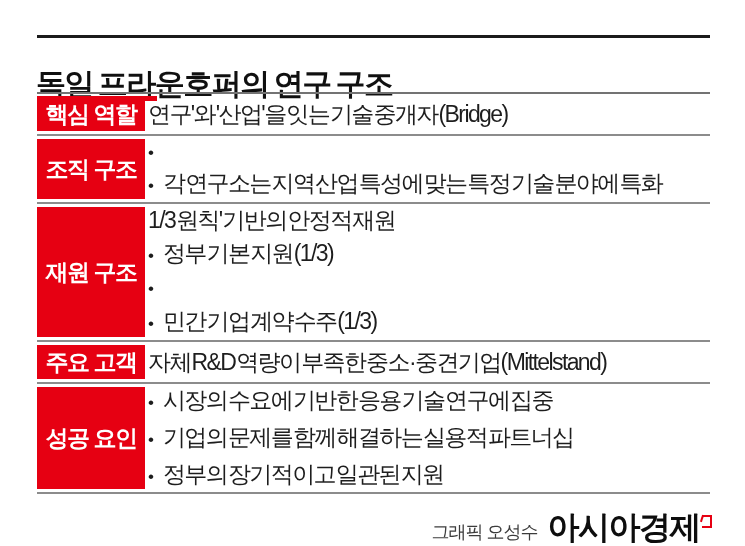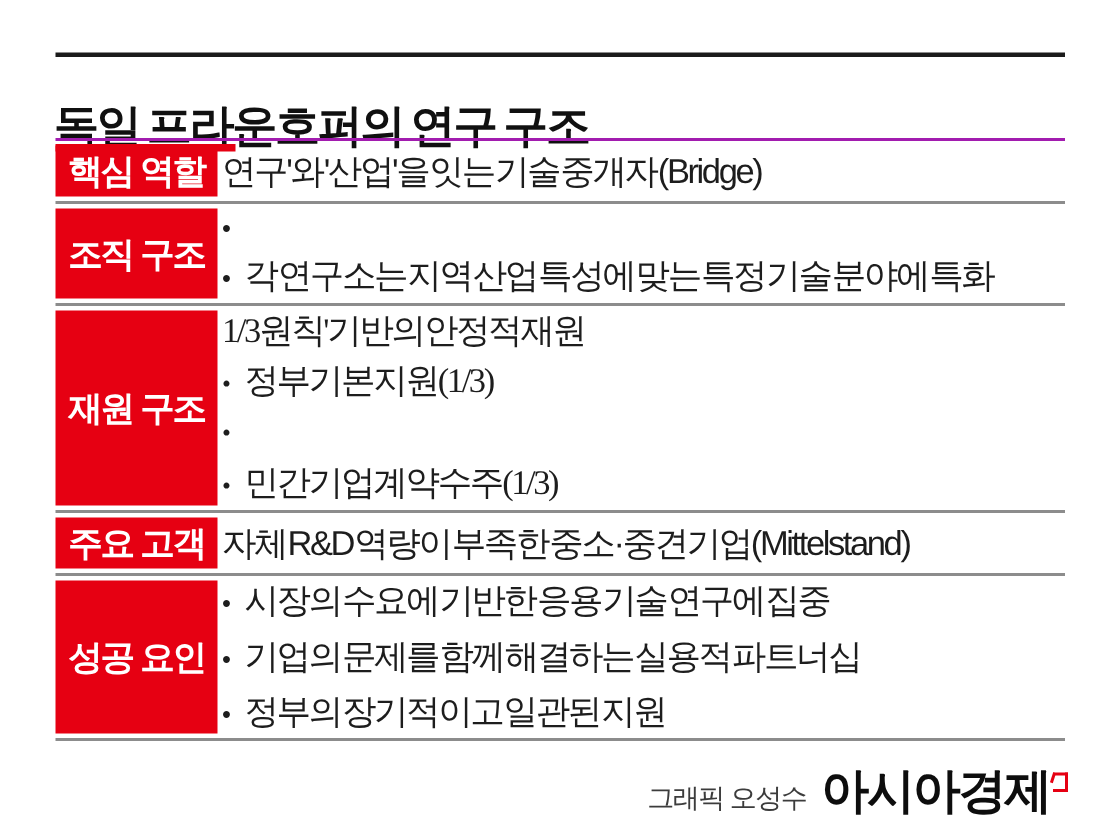--- a/index.html
+++ b/index.html
@@ -21,21 +21,21 @@
   .page-title {
     position: absolute; left: 36px; top: 44px;
     font-size: 30px; font-weight: 800; color: #101010;
     letter-spacing: -1.5px; word-spacing: -2px;
     white-space: nowrap;
   }
 
   
   .info-table {
     position: absolute; left: 37px; top: 92px; width: 673px;
-    border-top: 2px solid #a21caf;
+    border-top: 2px solid #737373;
     border-bottom: 2px solid #8c8c8c;
   }
   .accent-bar {
     position: absolute; left: 0; top: 2px;
     width: 120px; height: 5px; background: #e60012;
     z-index: 2;
   }
   .row { display: flex; align-items: stretch; }
   .row + .row { border-top: 2px solid #8c8c8c; }
   .r1 { height: 40px; }
@@ -52,21 +52,21 @@
     display: flex; align-items: center; justify-content: center;
     white-space: nowrap;
   }
   .content-cell {
     flex: 1; padding-left: 3px;
     display: flex; flex-direction: column; justify-content: center;
     font-size: 23px; color: #1d1d1d;
     letter-spacing: -1.6px; word-spacing: -4px;
   }
   .r2 .content-cell { line-height: 31px; }
-  .r3 .content-cell { line-height: 33px; font-family: Liberation Serif, serif; }
+  .r3 .content-cell { line-height: 33px; }
   .r5 .content-cell { line-height: 35px; }
   .line { display: flex; align-items: baseline; white-space: nowrap; }
   .dot {
     font-size: 17px; margin-right: 9px;
     letter-spacing: 0; word-spacing: 0;
     color: #1d1d1d;
   }
 
   
   .footer {

